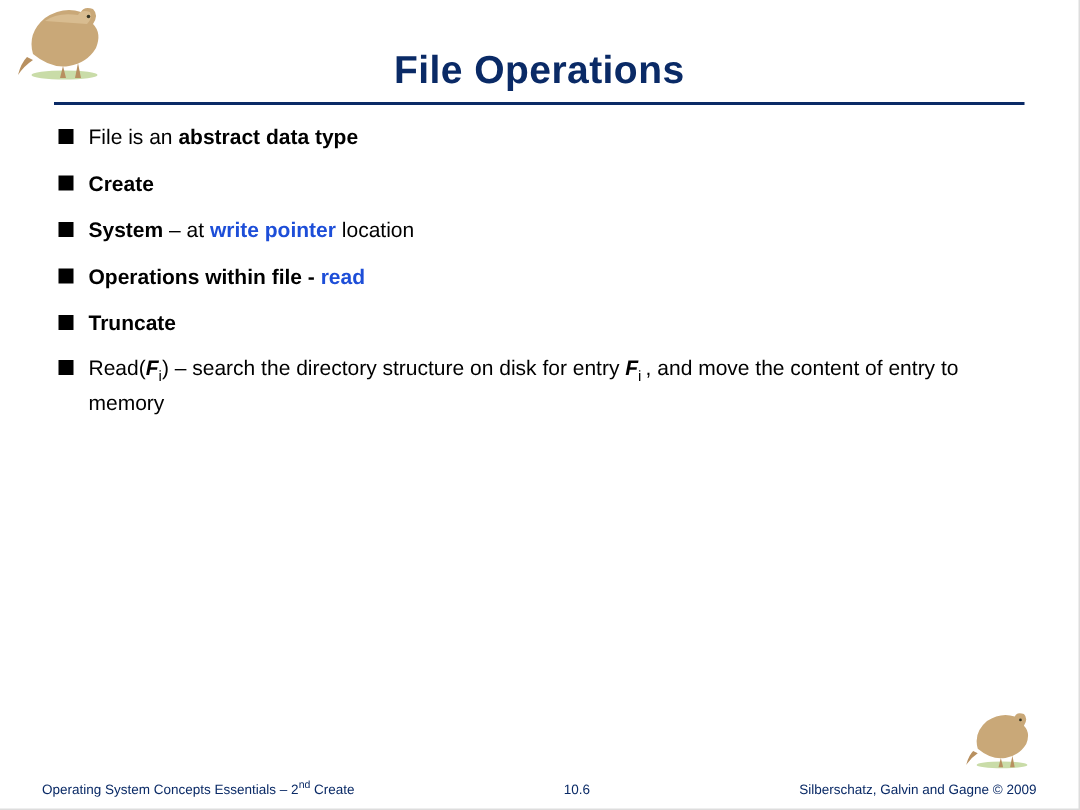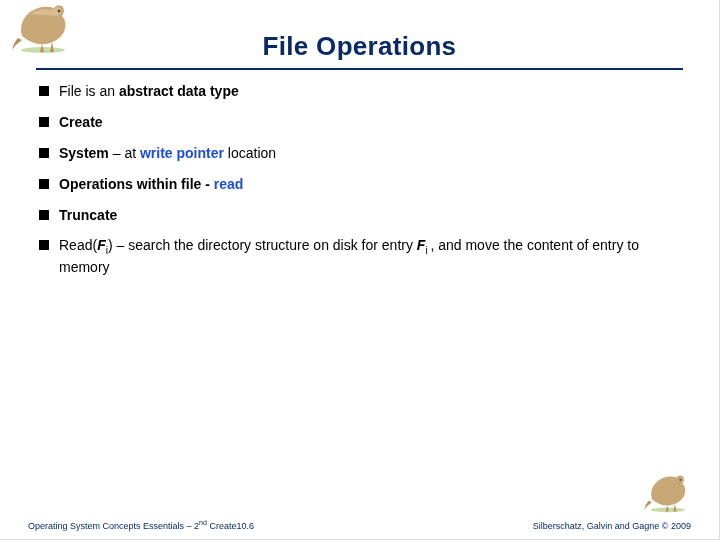--- a/index.html
+++ b/index.html
@@ -77,21 +77,21 @@
     left: 0;
     right: 0;
     bottom: 8px;
     font-size: 9px;
     color: #0a2a66;
     padding: 0 28px;
     display: flex;
     justify-content: space-between;
     align-items: flex-end;
   }
-  .footer .center { flex: 1; text-align: left; }
+  .footer .center { flex: 1; text-align: center; }
   .footer .sup { font-size: 7px; vertical-align: super; }
   .dino-small {
     position: absolute;
     right: 20px;
     bottom: 26px;
     width: 62px;
     height: 40px;
   }
 </style>
 </head>

